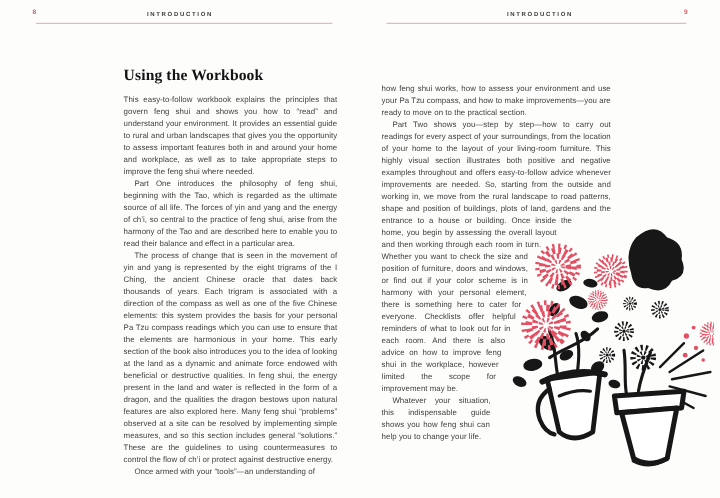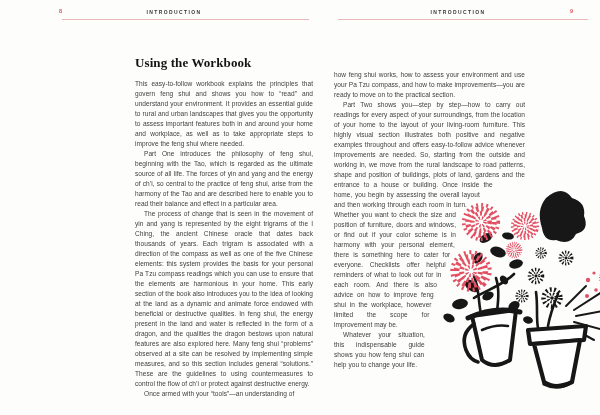--- a/index.html
+++ b/index.html
@@ -10,21 +10,21 @@
     --blossom:#e25063;
     --background:#fdfdfc;
   }
   *{box-sizing:border-box;}
   html,body{margin:0;padding:0;}
   body{
     width:600px;height:415px;overflow:hidden;
     background:var(--background);
     font-family:"Liberation Sans", sans-serif;
   }
-  .spread{display:flex;width:600px;height:415px;padding-left:32px;}
+  .spread{display:flex;width:600px;height:415px;}
   .page{position:relative;width:300px;height:415px;}
   .running-head{
     position:absolute;top:9px;left:0;right:0;text-align:center;
     font-size:5px;font-weight:600;letter-spacing:1.4px;color:#3a3a3a;
   }
   .page-number{
     position:absolute;top:8px;font-size:5.5px;font-weight:700;color:var(--accent-red);
   }
   .page-number.left{left:27px;}
   .page-number.right{right:27px;}

